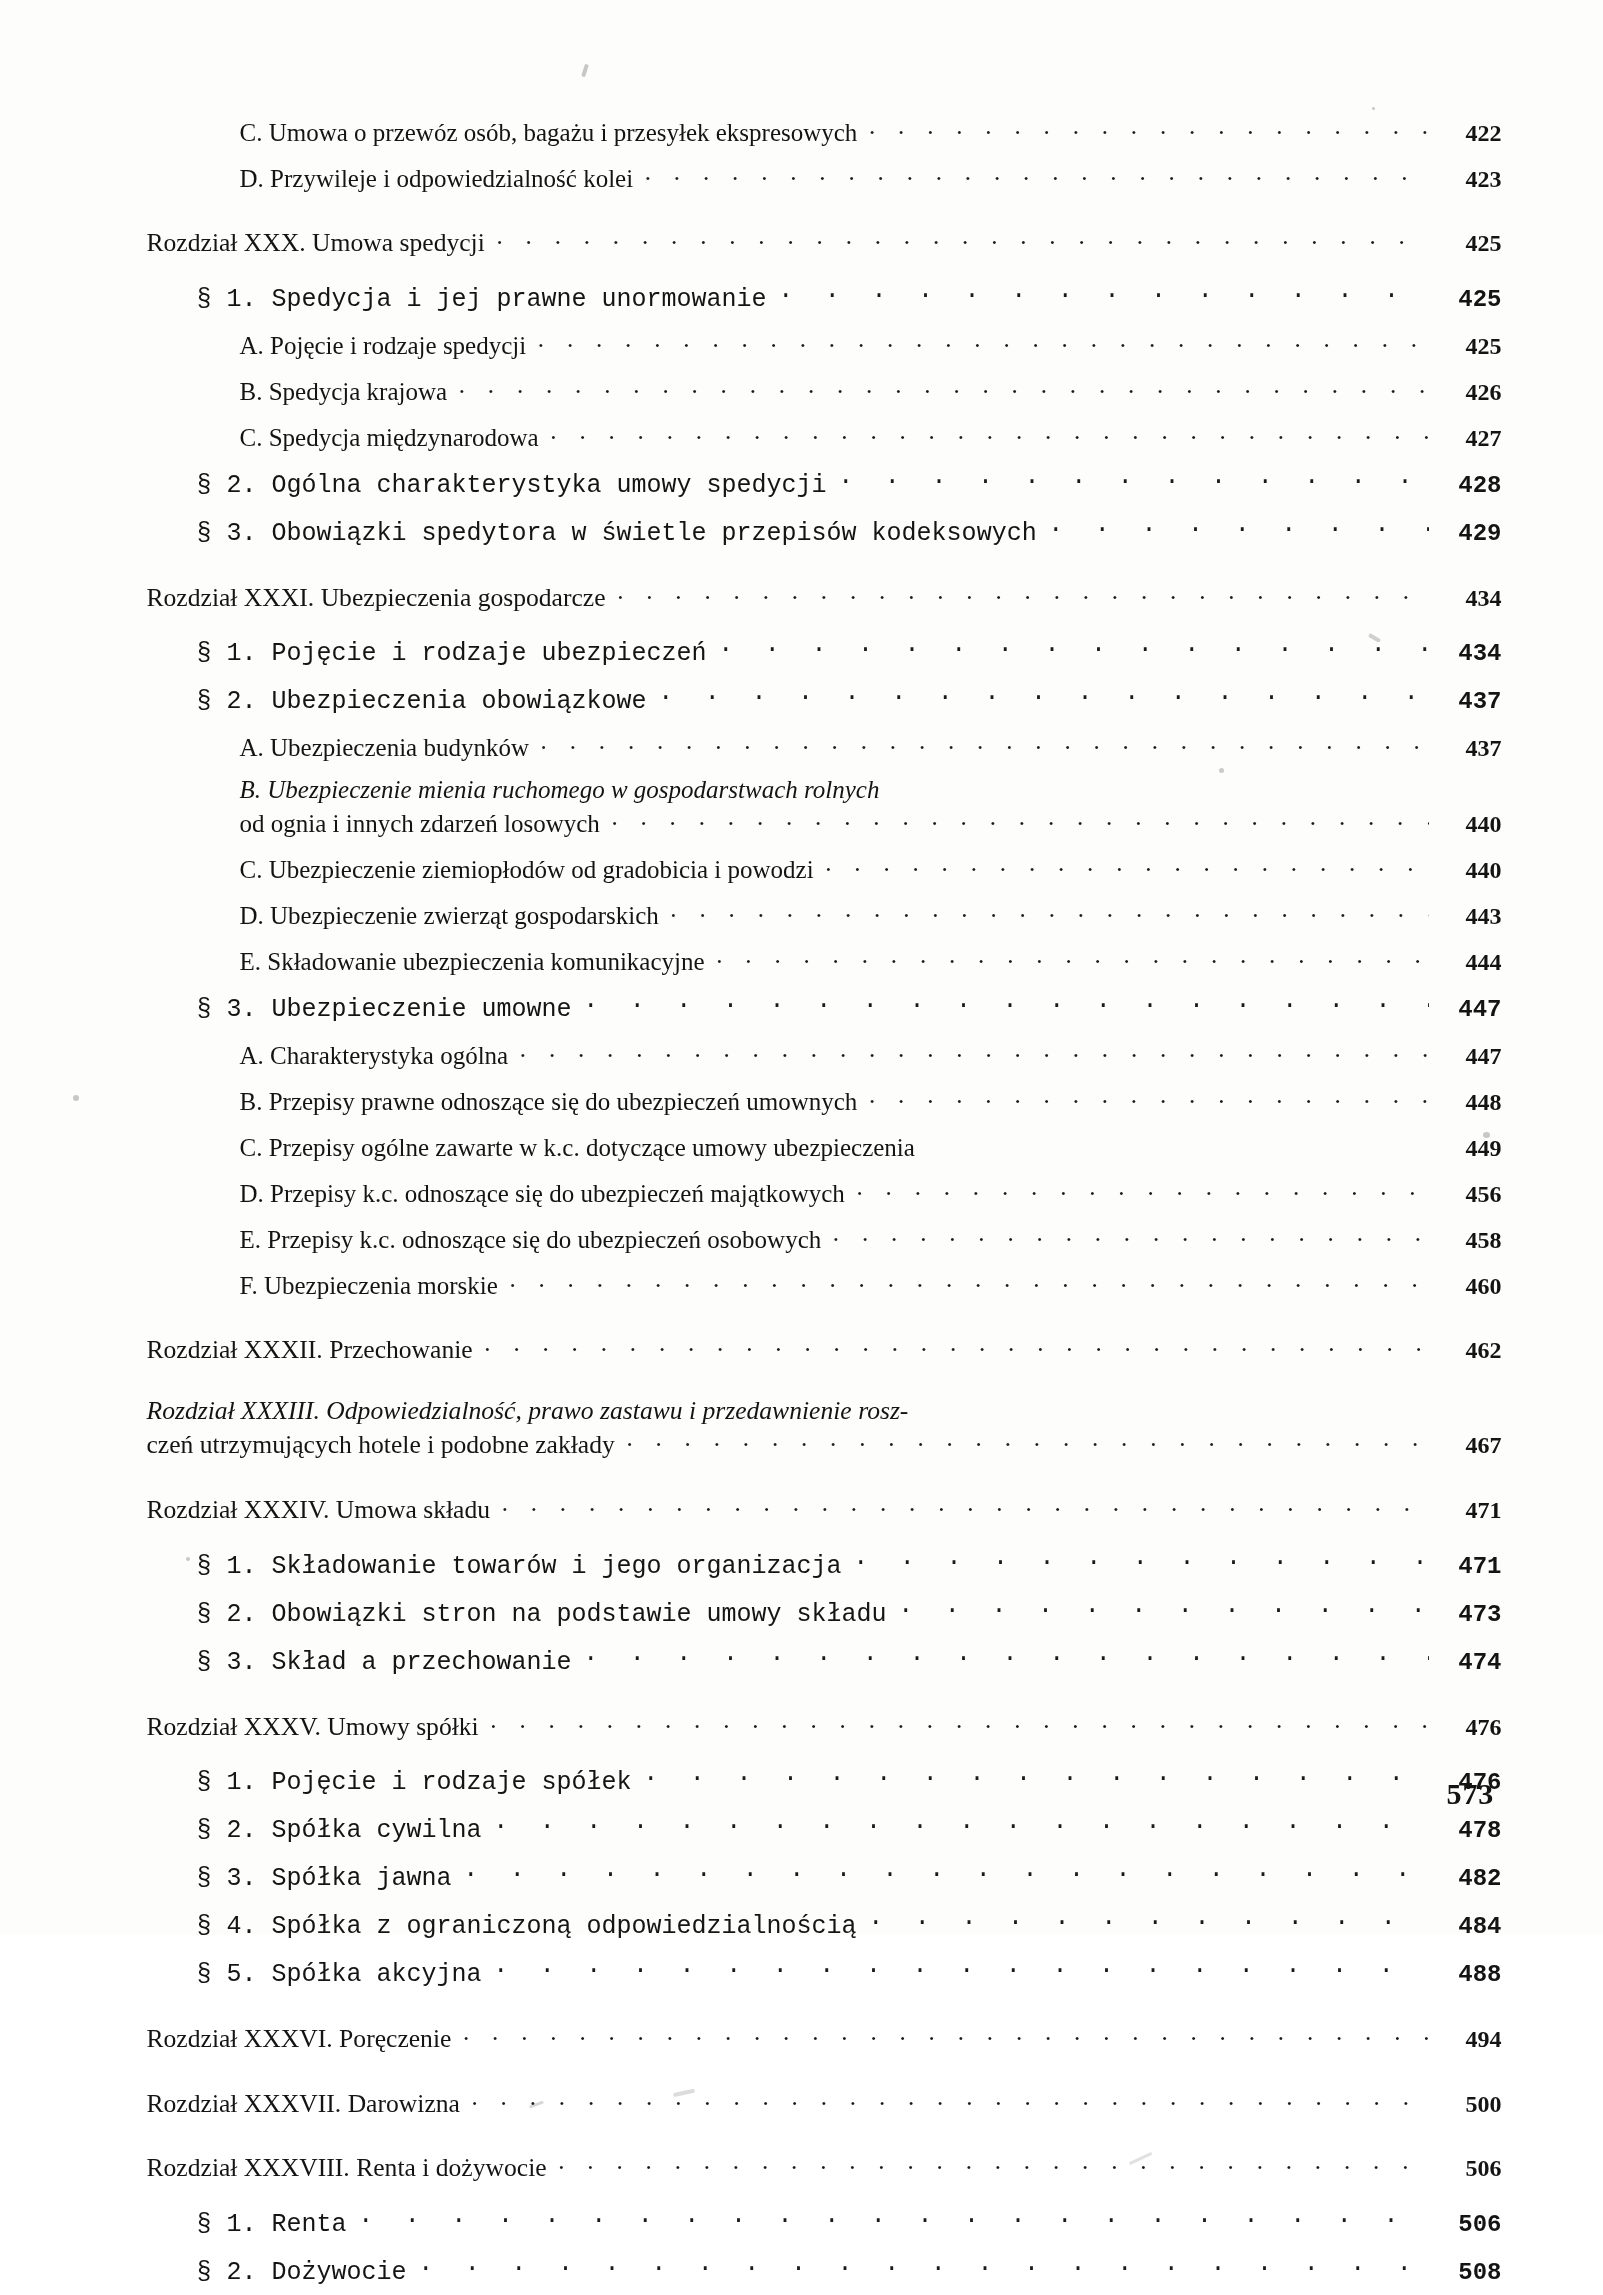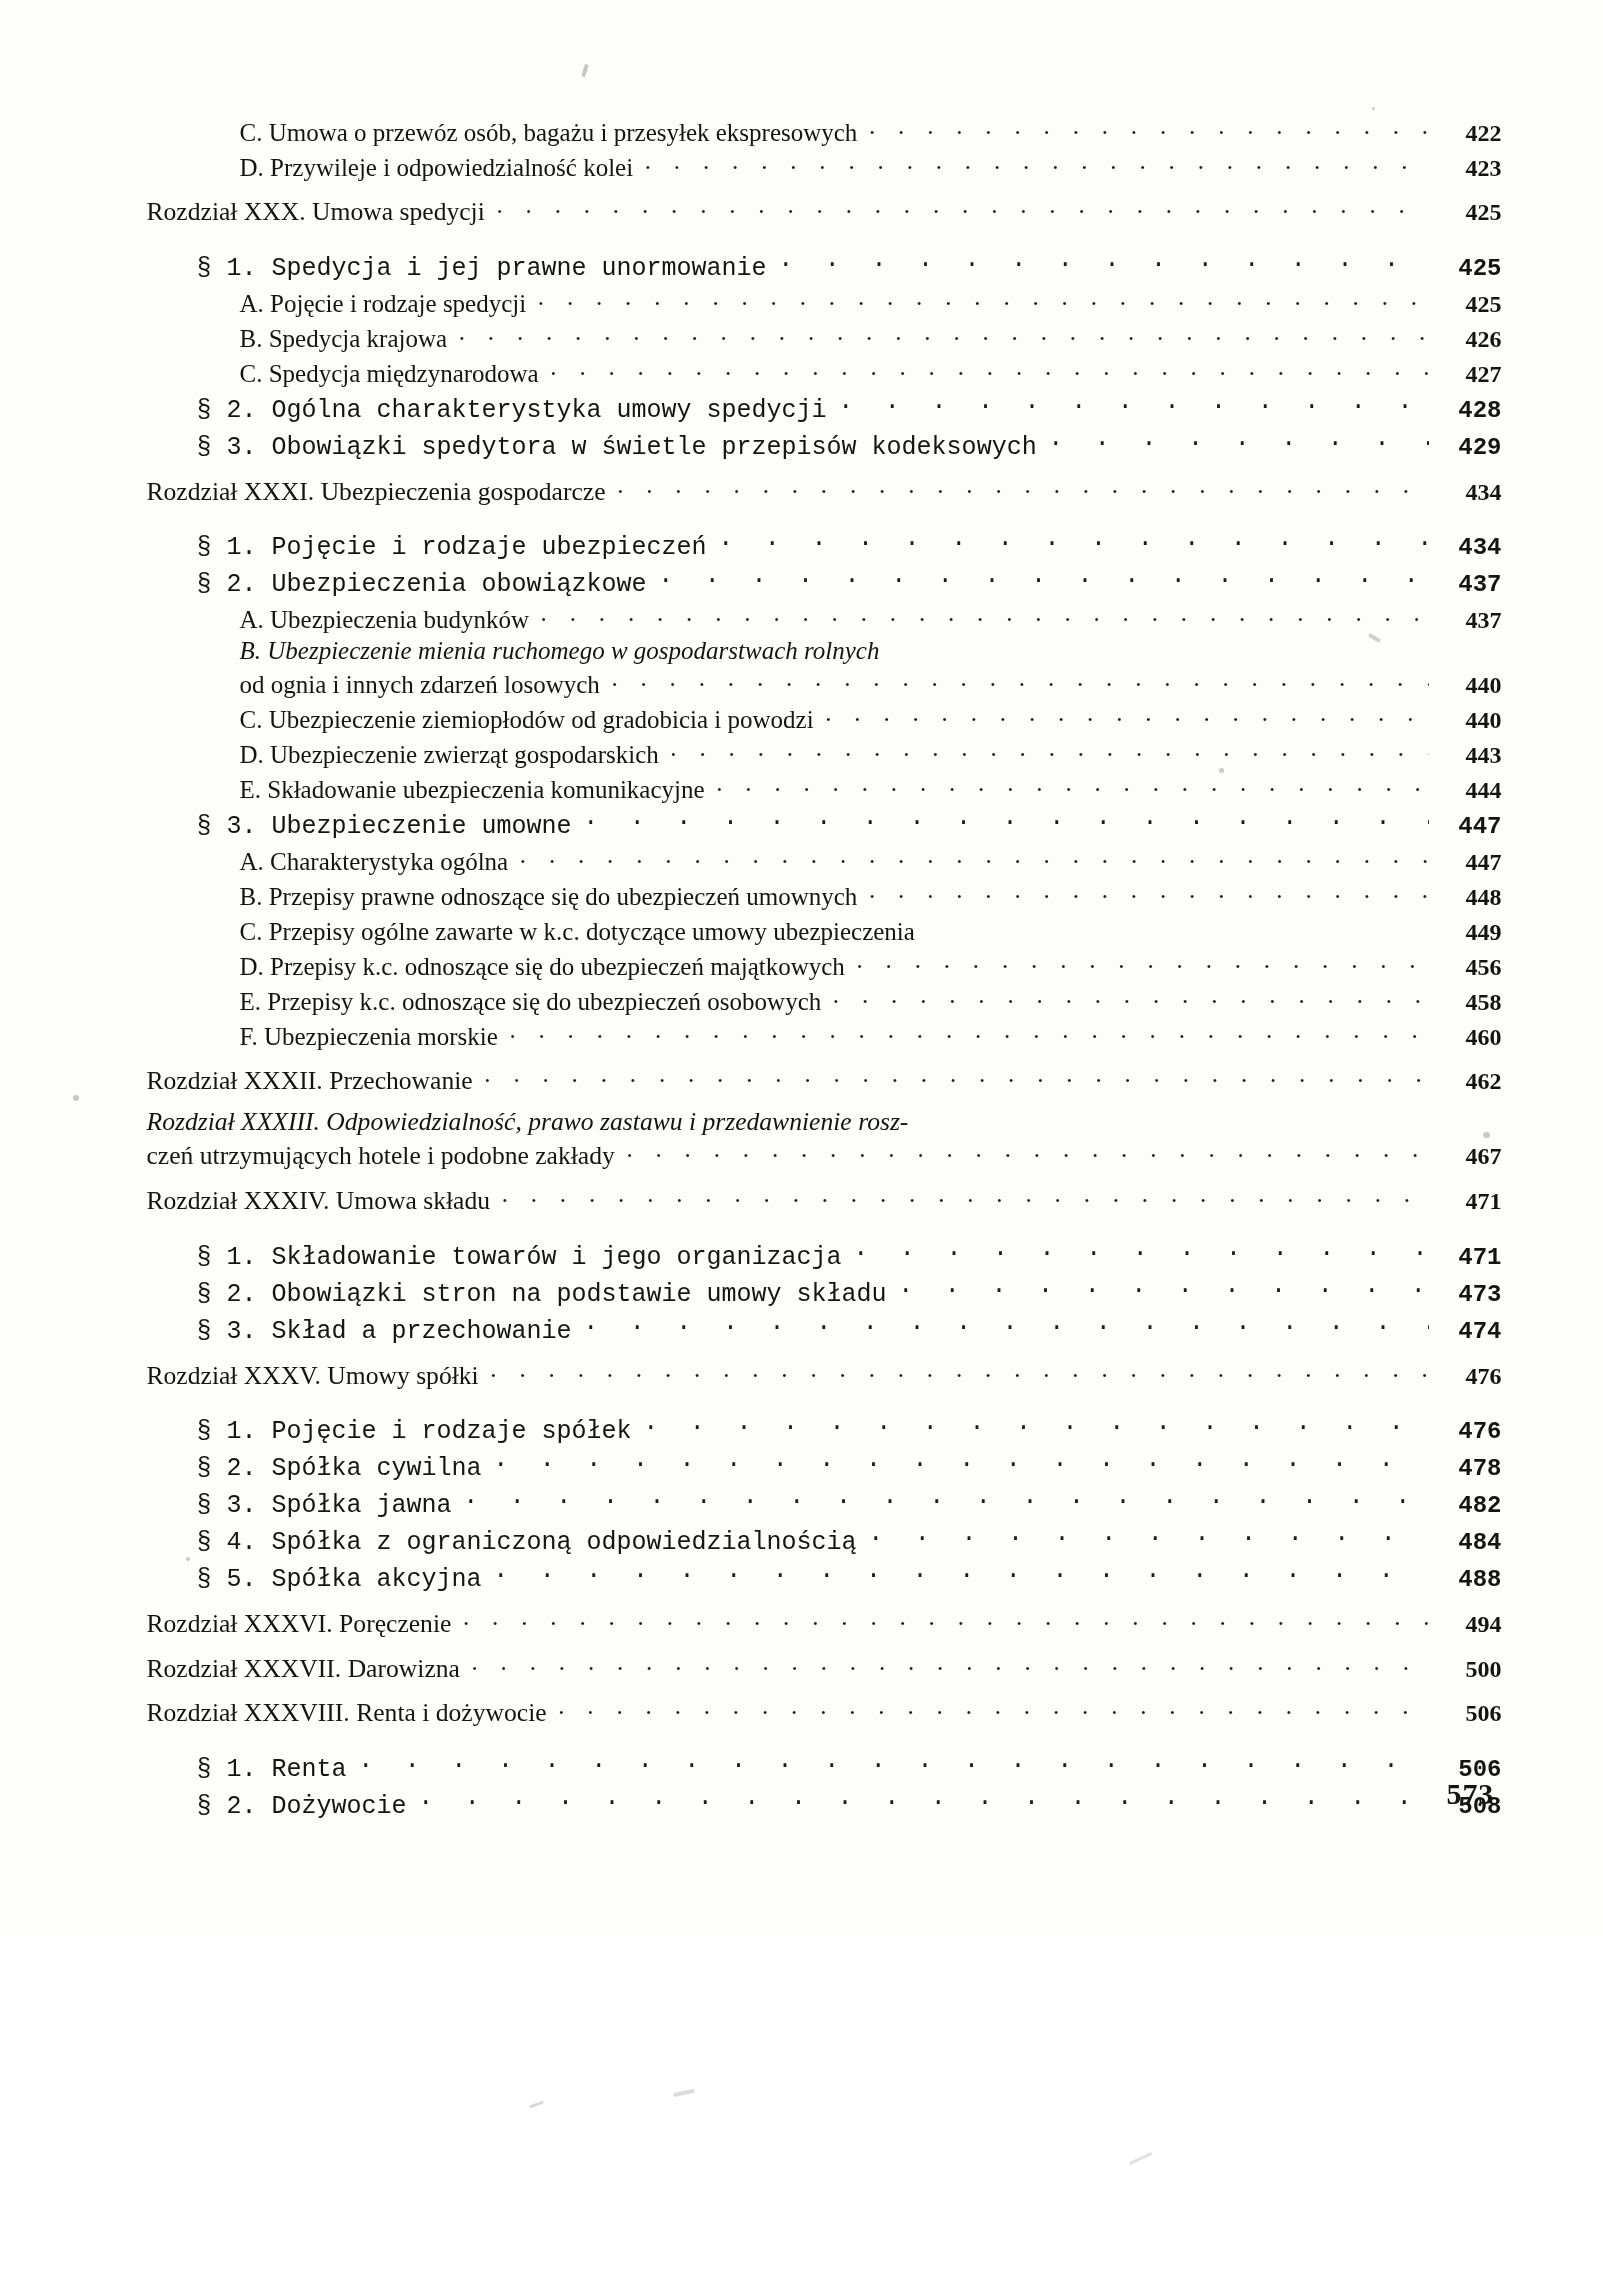--- a/index.html
+++ b/index.html
@@ -72,22 +72,22 @@
     font-size: 24px;
     font-weight: 700;
     flex: 0 0 auto;
   }
   
   .lvl-chapter { margin-left: 0px; }
   .lvl-chapter .label { font-size: 25.6px; }
   .lvl-para    { margin-left: 50px; font-family: Liberation Mono, monospace; }
   .lvl-sub     { margin-left: 93px; }
 
-  .gap-chapter { margin-top: 15px; }
-  .gap-tiny    { margin-top: 6px; }
+  .gap-chapter { margin-top: 35px; }
+  .gap-tiny    { margin-top: 17px; }
   .gap-block   { margin-top: 25px; }
 
   
   .entry.wrap {
     display: block;
     white-space: normal;
   }
   .entry.wrap .line1 {
     display: flex;
     align-items: baseline;

